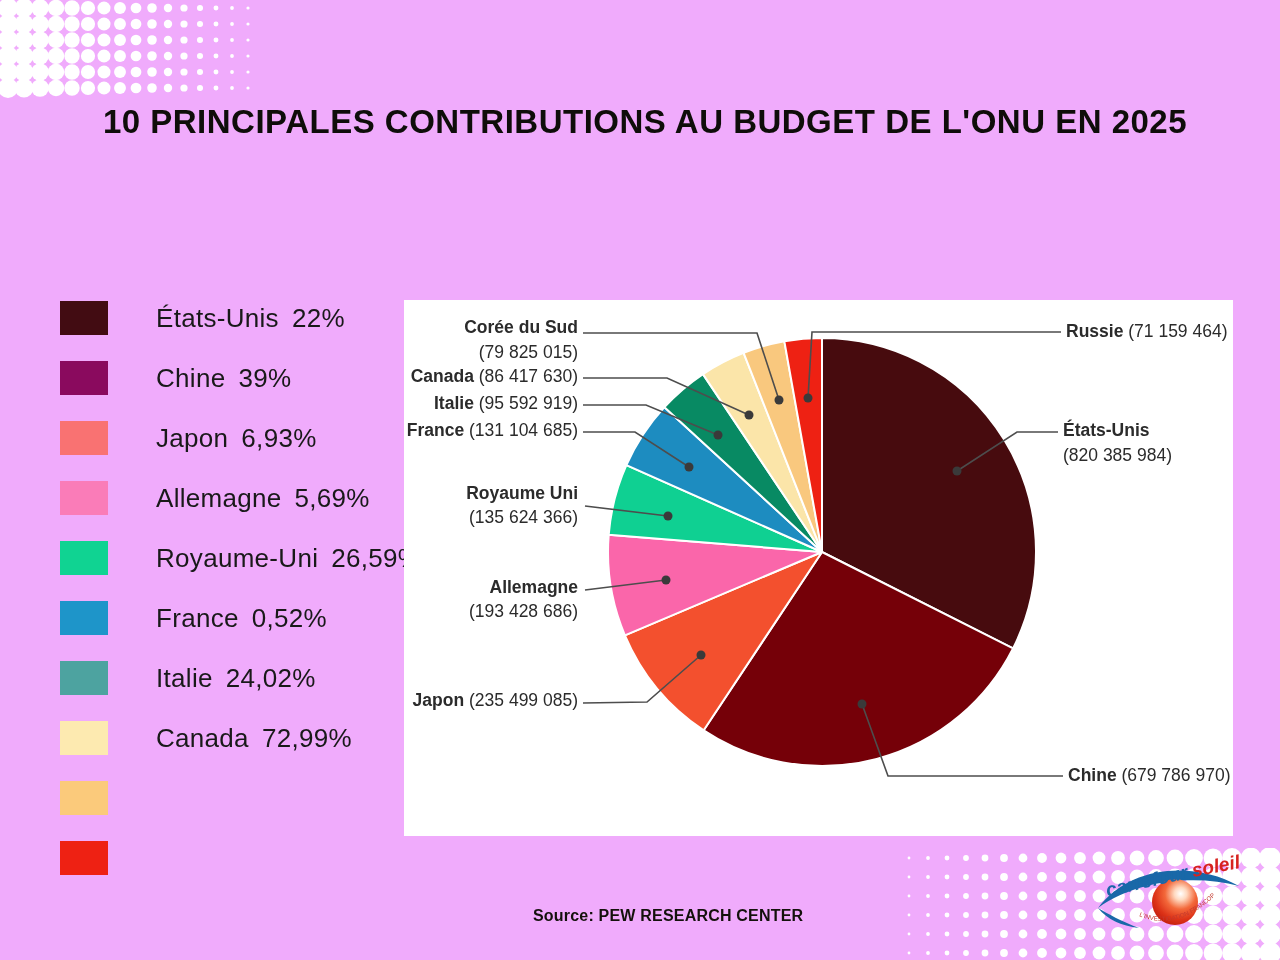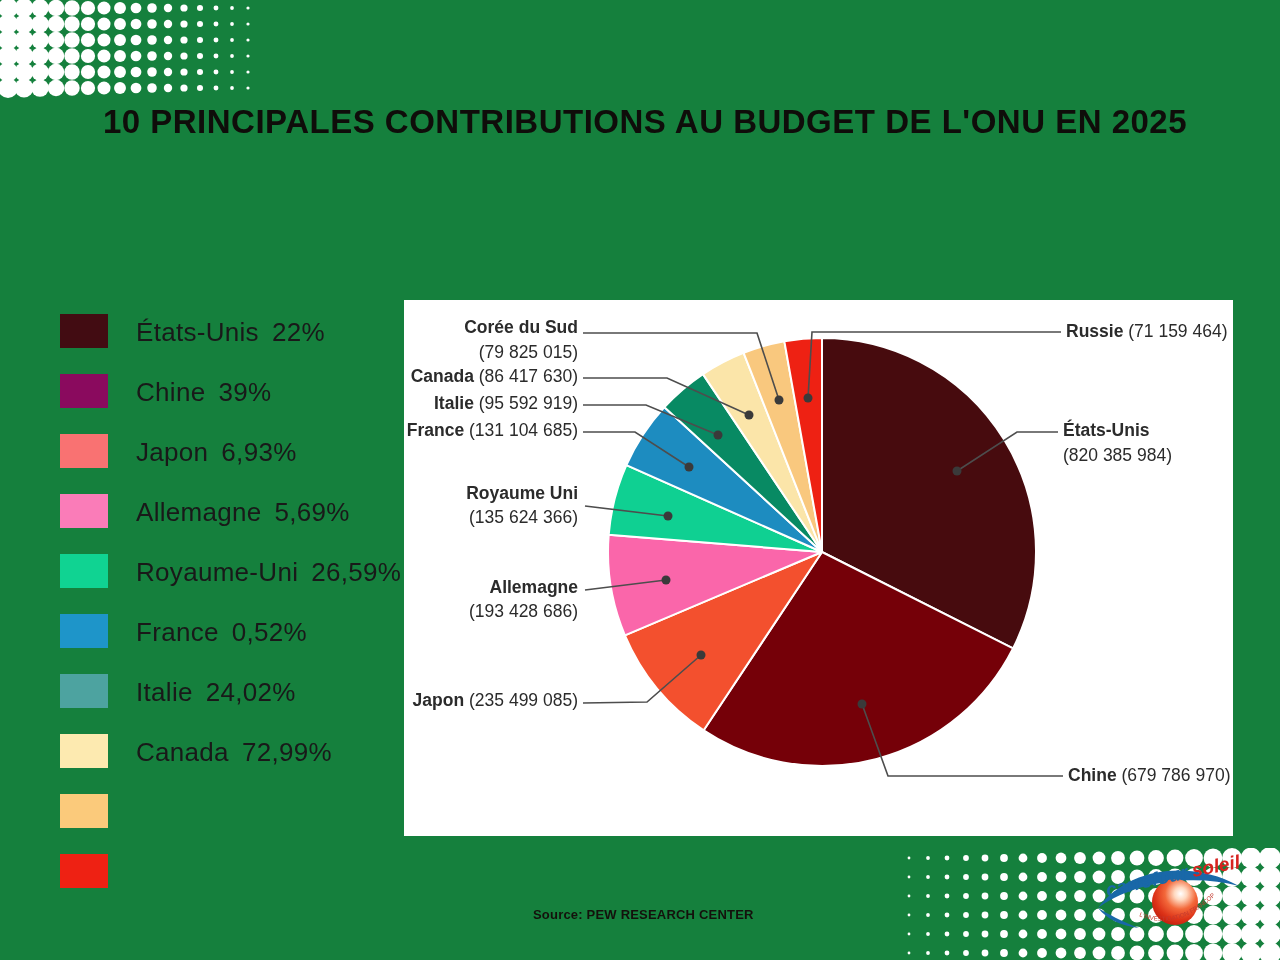--- a/index.html
+++ b/index.html
@@ -1,26 +1,26 @@
 <!DOCTYPE html>
 <html><head>
 <meta charset="utf-8">
 <style>
   html,body{margin:0;padding:0;background:#eae5cf;}
-  .canvas{position:relative;width:1280px;height:960px;background:#15803d;overflow:hidden;
+  .canvas{position:relative;width:1280px;height:960px;background:#f0abfc;overflow:hidden;
           font-family:"Liberation Sans","DejaVu Sans",sans-serif;}
   .page-title{position:absolute;left:20px;top:103px;width:1250px;text-align:center;
               font-size:33px;font-weight:800;letter-spacing:.5px;color:#0f0d0a;}
   .legend{position:absolute;left:60px;top:288px;width:360px;}
-  .legend-row{display:flex;align-items:flex-end;height:60px;}
+  .legend-row{display:flex;align-items:center;height:60px;gap:20px;}
   .legend-swatch{width:48px;height:34px;flex:0 0 48px;margin-right:28px;}
   .legend-text{font-size:26px;color:#191919;letter-spacing:.3px;white-space:nowrap;}
   .legend-text .pct{margin-left:13px;}
   .chart-panel{position:absolute;left:404px;top:300px;width:829px;height:536px;background:#ffffff;}
-  .source-note{position:absolute;left:533px;top:907px;font-size:13px;font-weight:bold;color:#14110c;letter-spacing:.2px;}
+  .source-note{position:absolute;left:533px;top:907px;font-size:16px;font-weight:bold;color:#14110c;letter-spacing:.2px;}
   .halftone{position:absolute;}
   .ht-tl{left:0;top:0;}
   .ht-br{left:900px;top:848px;}
   .logo{position:absolute;left:1093px;top:850px;width:152px;height:96px;}
 </style>
 </head>
 <body>
 
 <div class="canvas">
 

